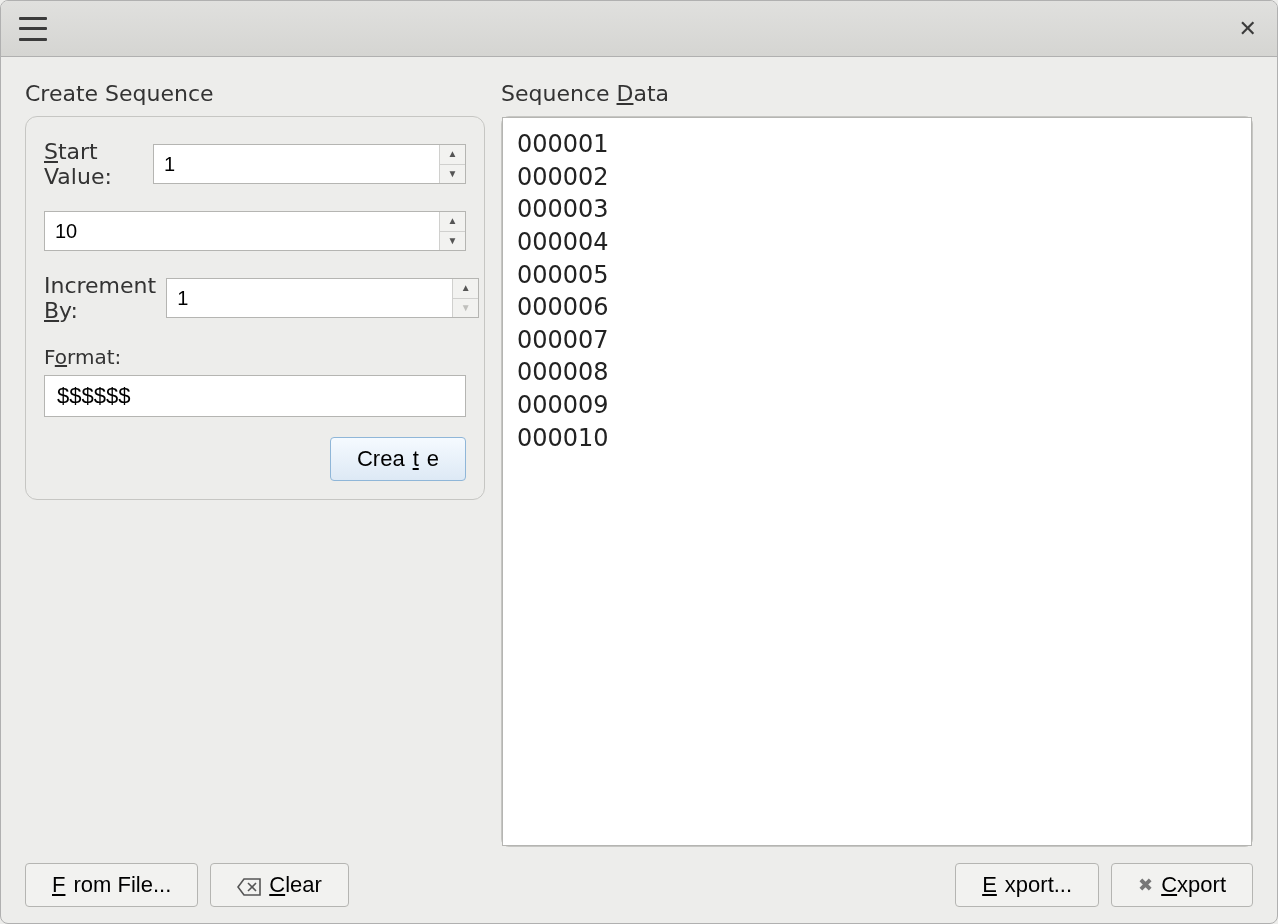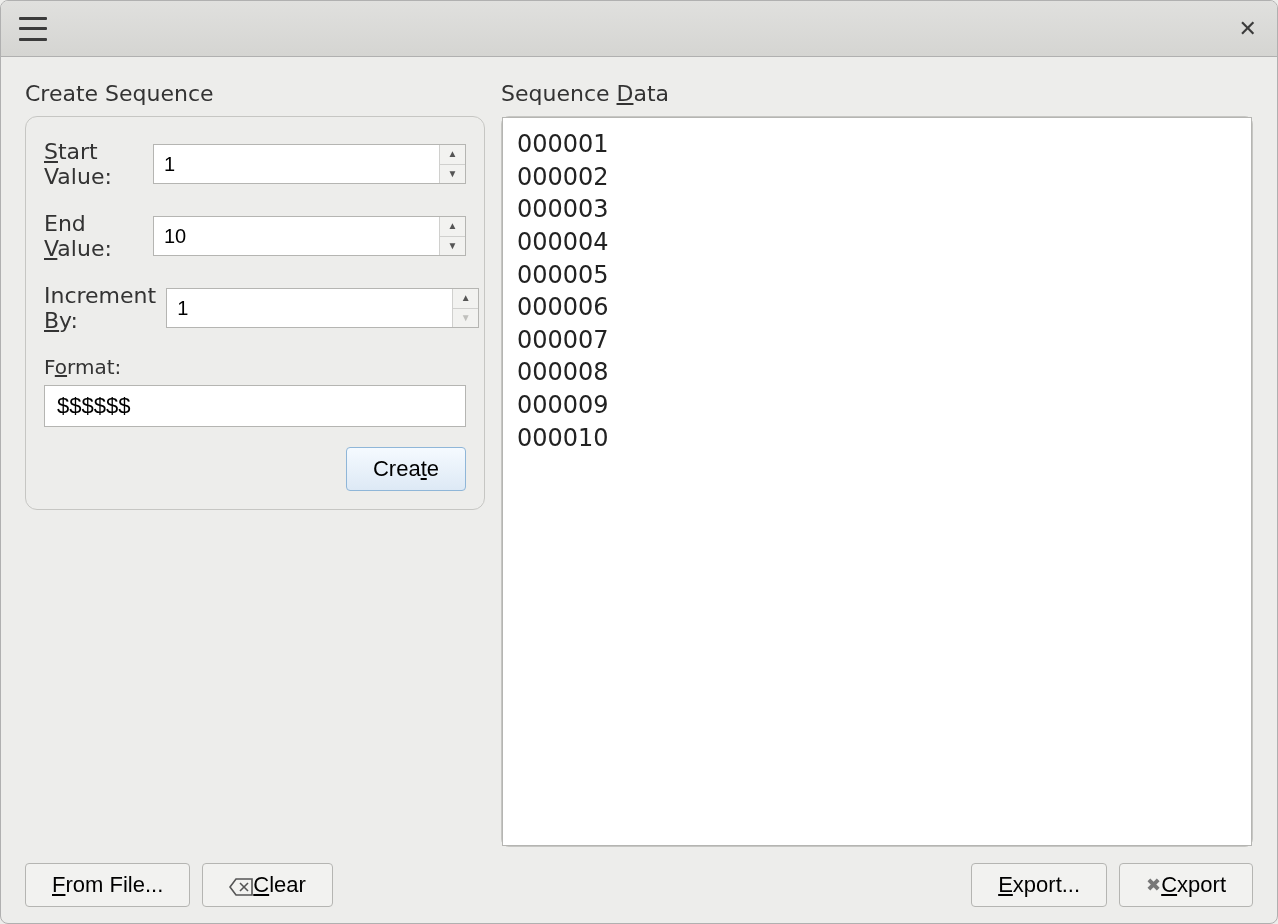--- a/index.html
+++ b/index.html
@@ -134,21 +134,21 @@
 }
 .btn {
   border: 1px solid #b5b5b2;
   background: #f2f2f0;
   padding: 8px 26px;
   font-size: 22px;
   border-radius: 4px;
   cursor: pointer;
   display: inline-flex;
   align-items: center;
-  gap: 0;
+  gap: 8px;
 }
 .btn.primary {
   background: linear-gradient(to bottom, #f5faff, #dde9f5);
   border: 1px solid #8fb6d8;
 }
 .data-box {
   flex: 1;
   border: 1px solid #c6c6c3;
   border-radius: 8px;
   display: flex;
@@ -210,21 +210,20 @@
         <div class="spinner">
           <input type="text" value="1" style="">
           <div class="arrows">
             <button>▲</button>
             <button>▼</button>
           </div>
         </div>
       </div>
 
       <div class="form-row">
-        <label><span>End </span><span class="underline-char">V</span><span>alue:</span></label>
         <div class="spinner">
           <input type="text" value="10" style="">
           <div class="arrows">
             <button>▲</button>
             <button>▼</button>
           </div>
         </div>
       </div>
 
       <div class="form-row">

